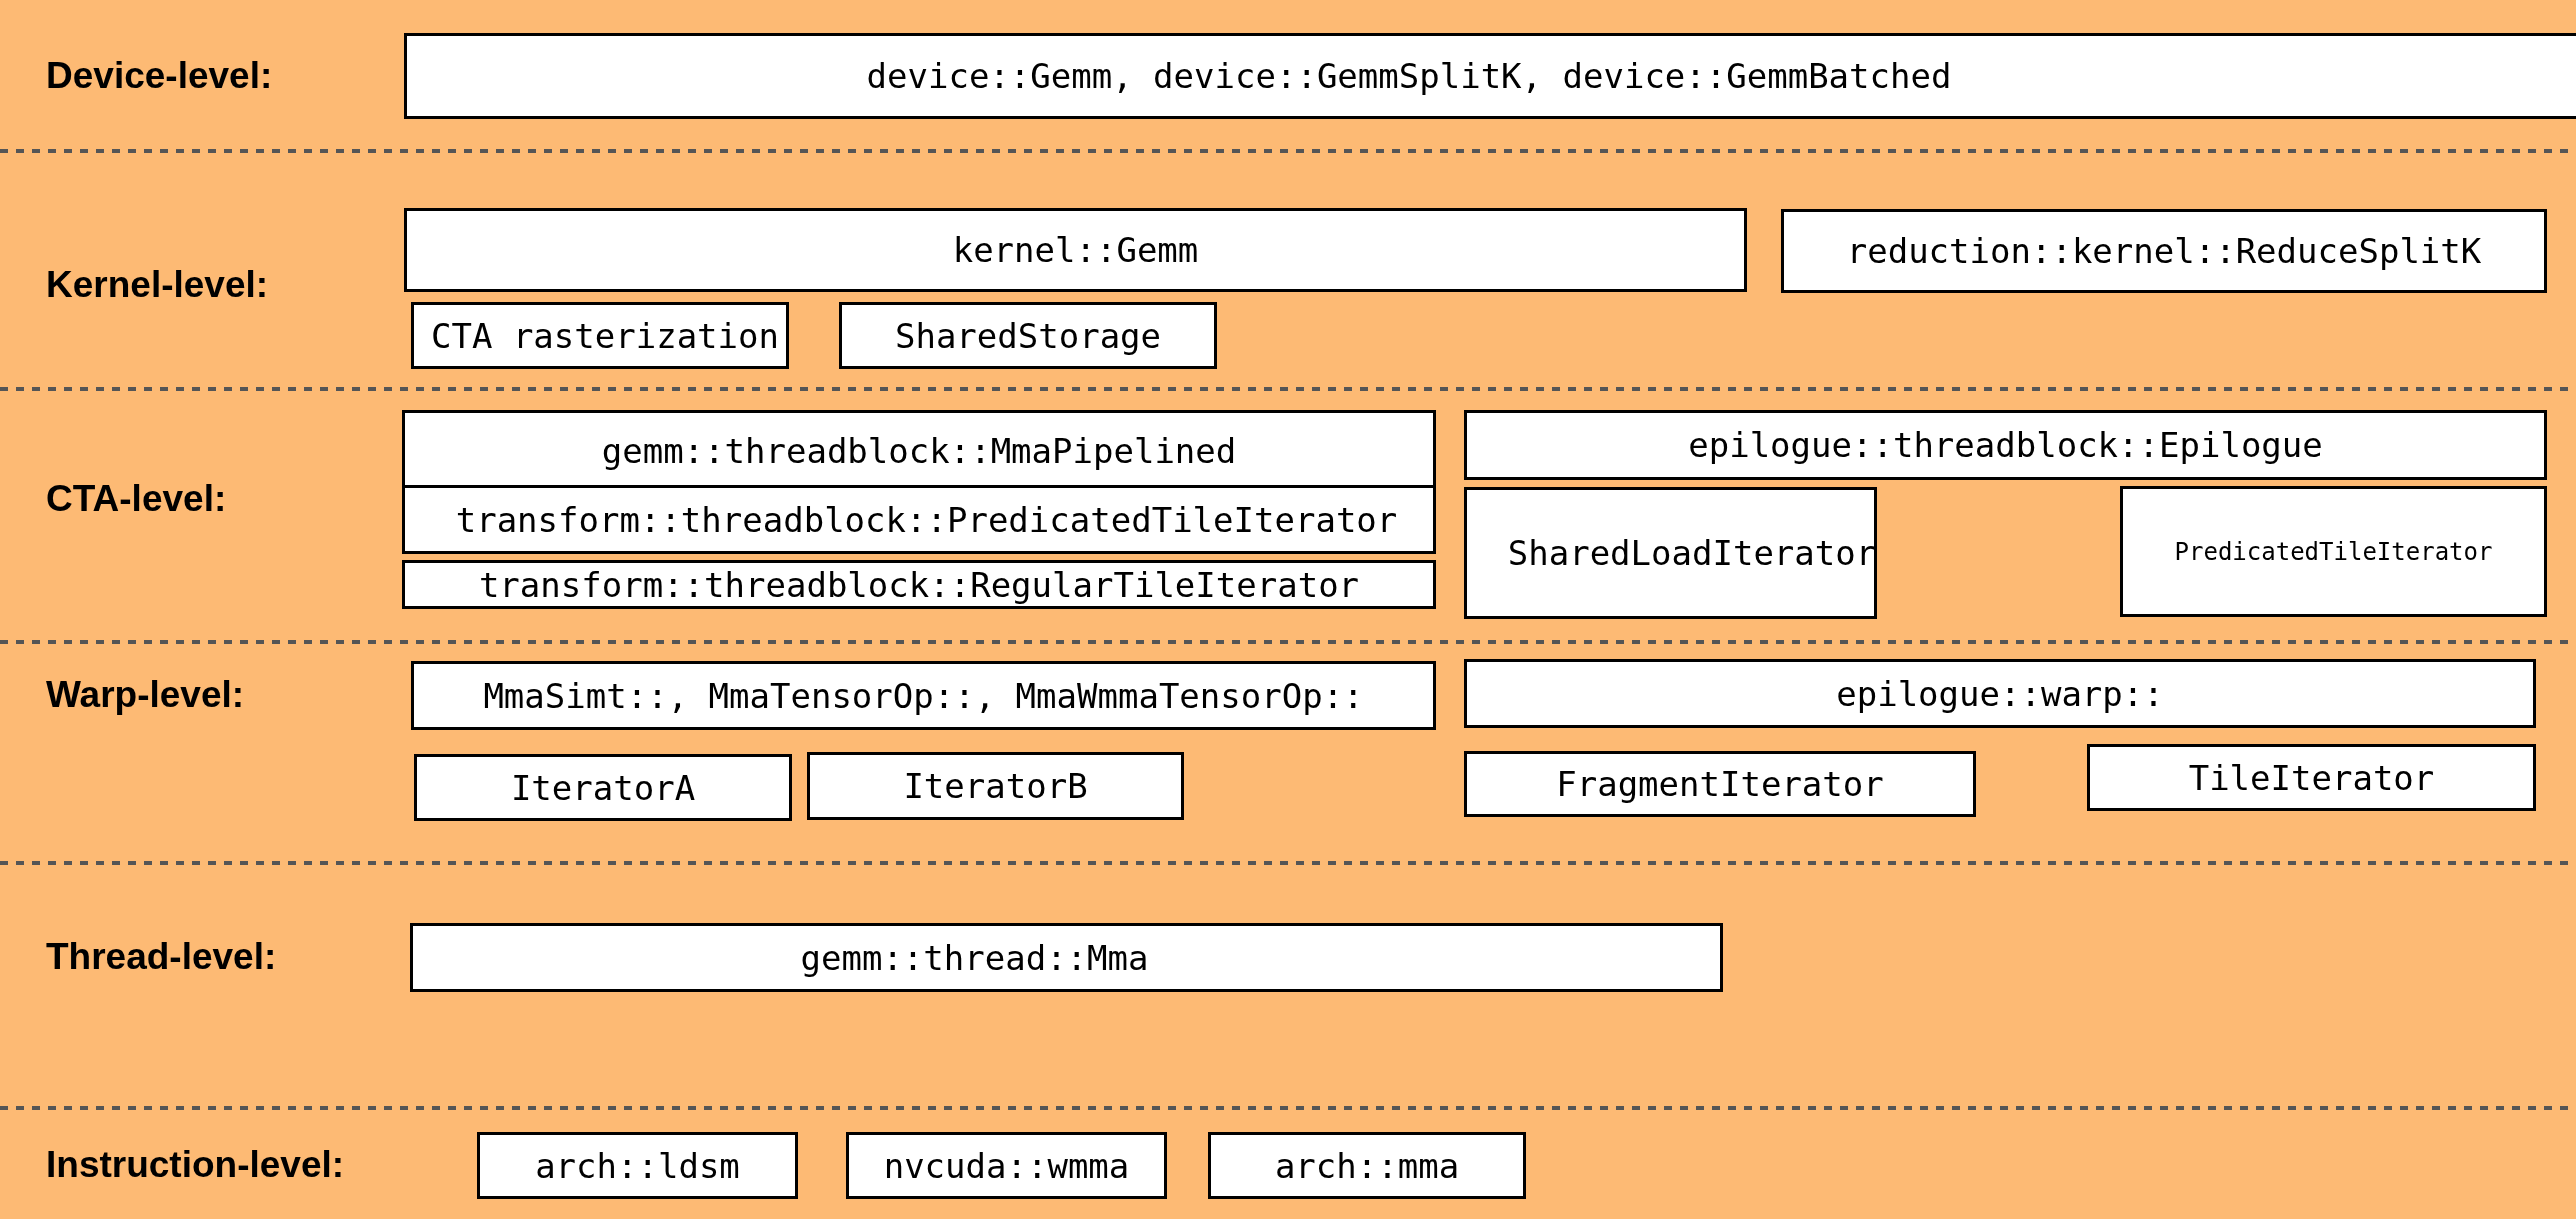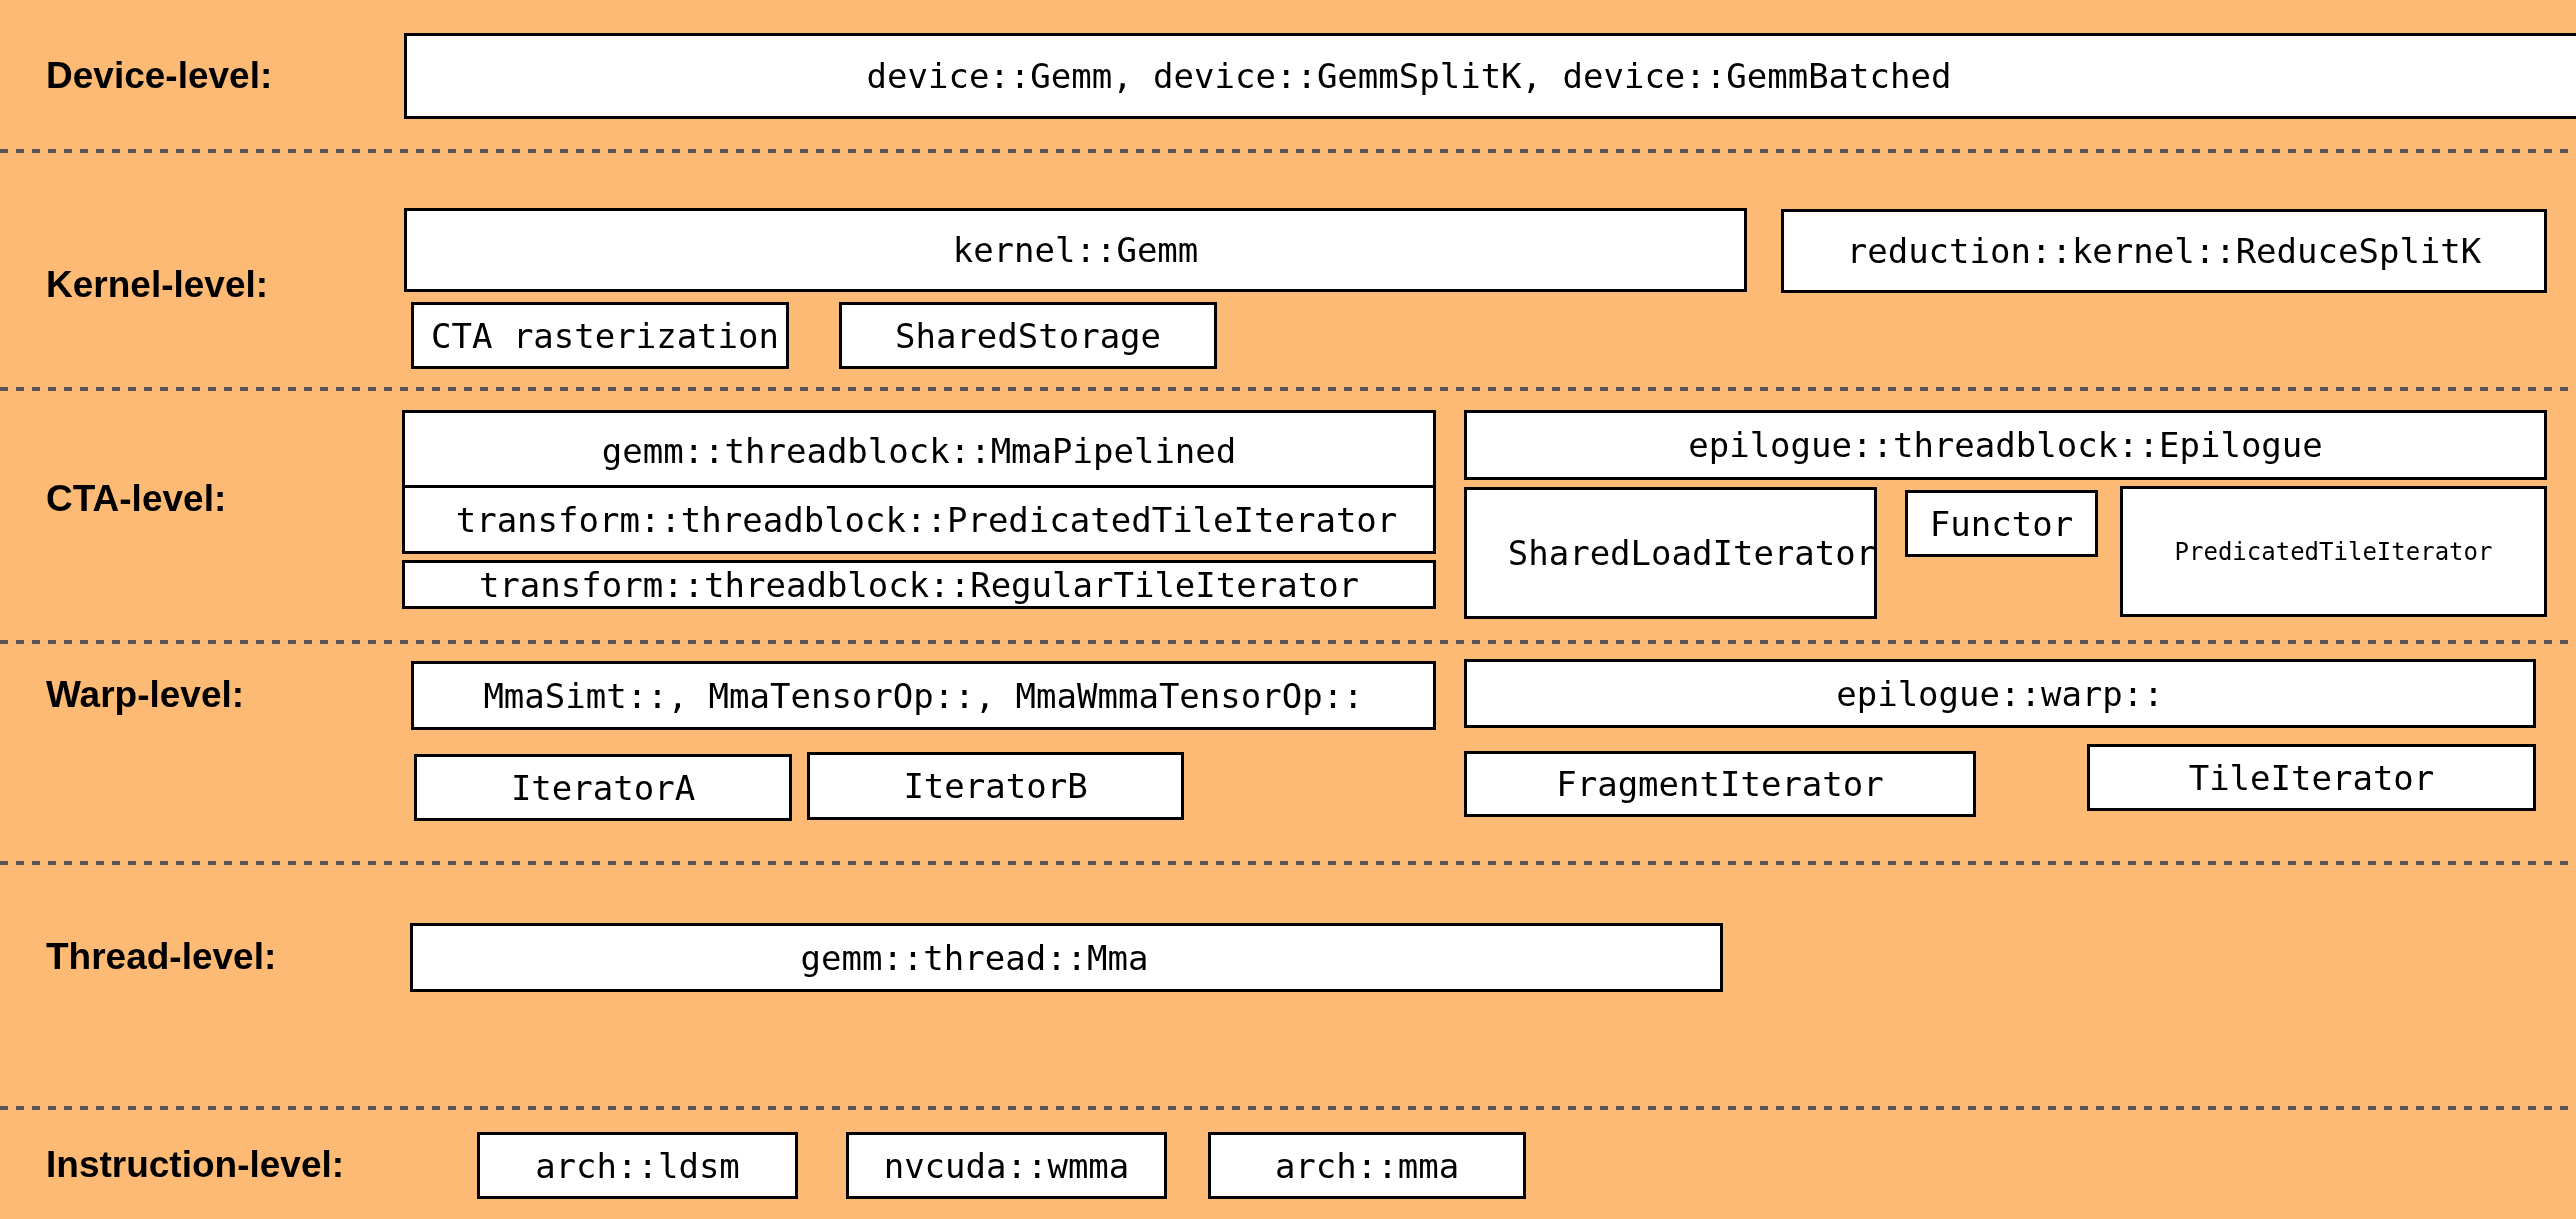--- a/index.html
+++ b/index.html
@@ -97,23 +97,20 @@
   </div>
   <div class="box" style="left:402px;top:560px;width:1034px;height:49px;">
     <span class="box-text">transform::threadblock::RegularTileIterator</span>
   </div>
   <div class="box" style="left:1464px;top:410px;width:1083px;height:70px;">
     <span class="box-text">epilogue::threadblock::Epilogue</span>
   </div>
   <div class="box" style="left:1464px;top:487px;width:413px;height:132px;padding-left:43px;">
     <span class="box-text">SharedLoadIterator</span>
   </div>
-  <div class="box" style="left:1905px;top:490px;width:193px;height:67px;">
-    <span class="box-text">Functor</span>
-  </div>
   <div class="box small-text" style="left:2120px;top:486px;width:427px;height:131px;">
     <span class="box-text">PredicatedTileIterator</span>
   </div>
 
   <div class="box" style="left:411px;top:661px;width:1025px;height:69px;">
     <span class="box-text">MmaSimt::, MmaTensorOp::, MmaWmmaTensorOp::</span>
   </div>
   <div class="box" style="left:414px;top:754px;width:378px;height:67px;">
     <span class="box-text">IteratorA</span>
   </div>

